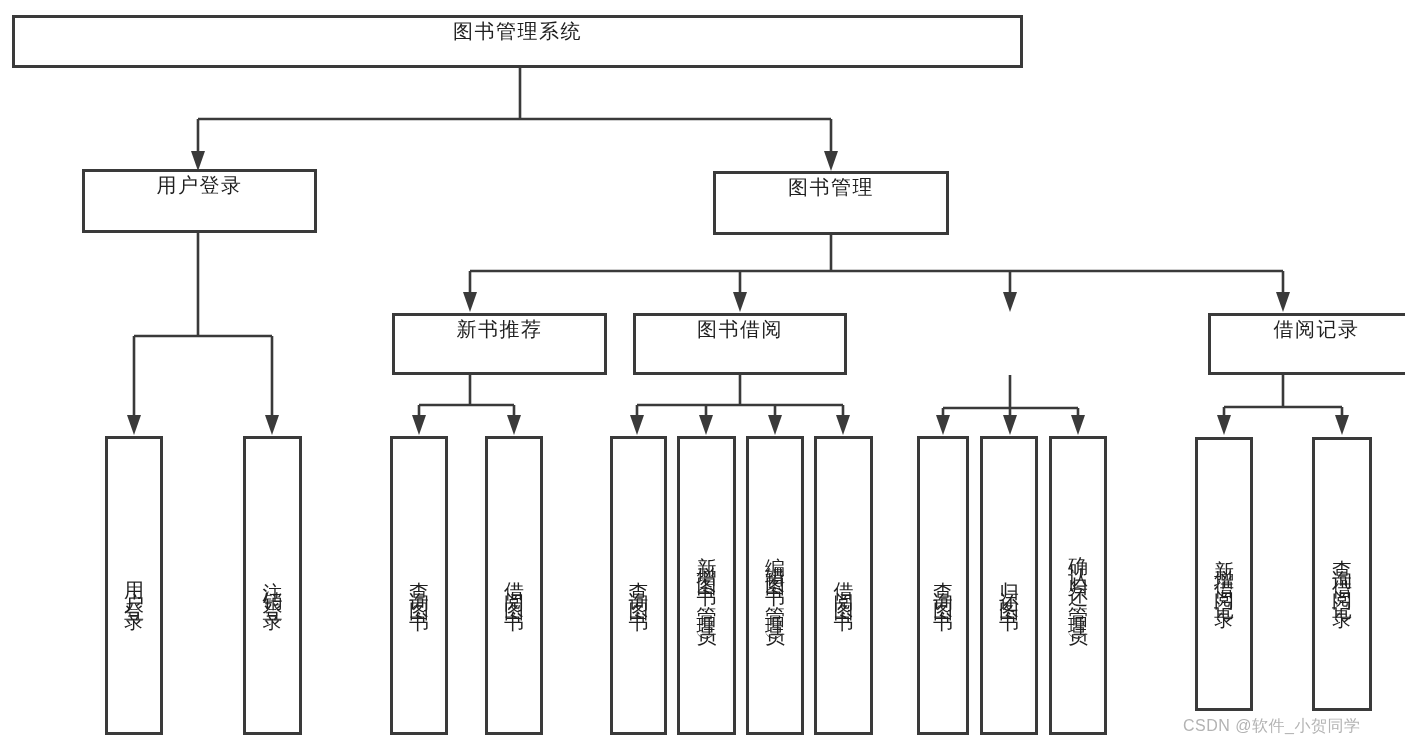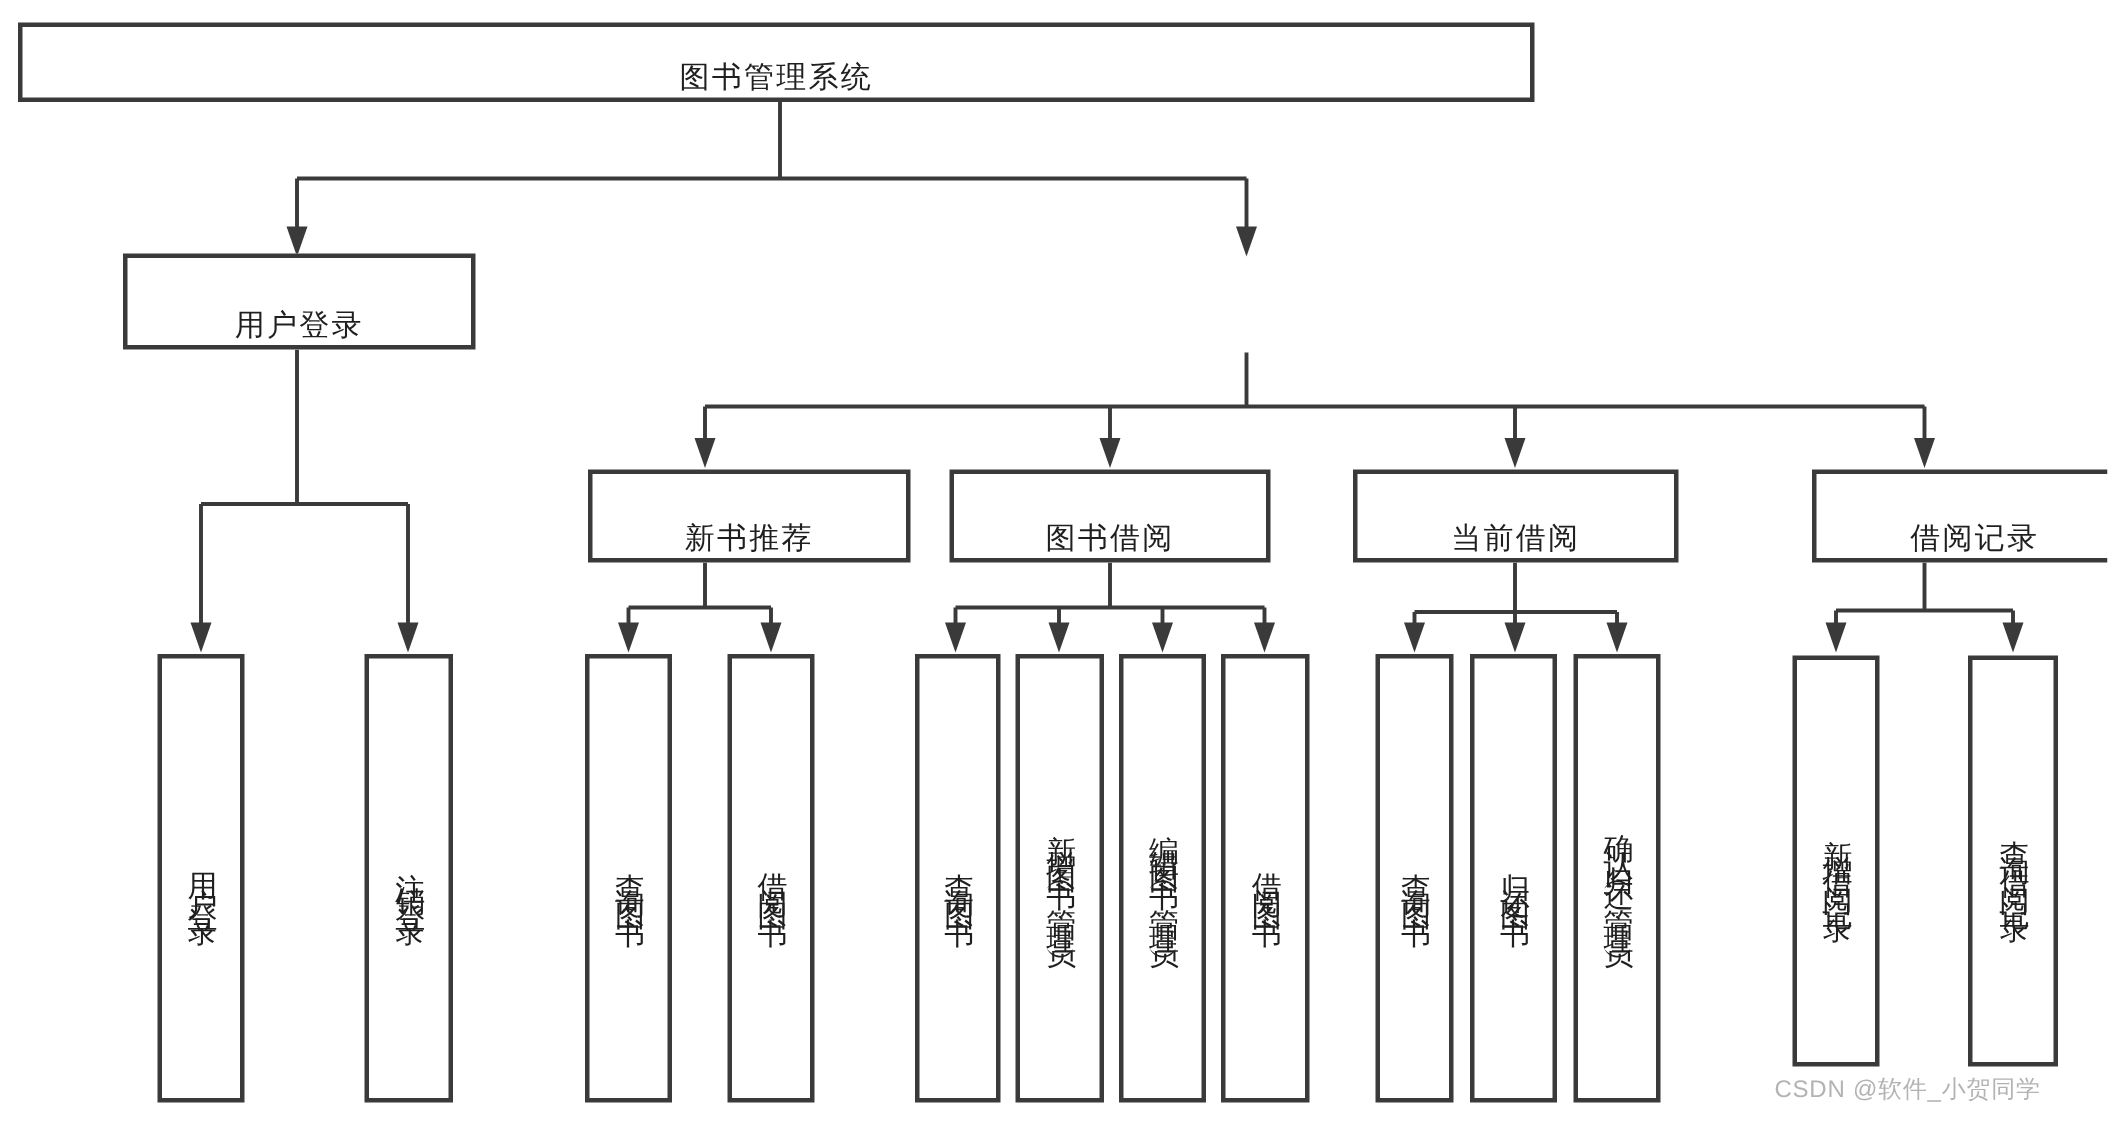--- a/index.html
+++ b/index.html
@@ -31,21 +31,21 @@
   .connectors polygon {
     fill: #3a3a3a;
     stroke: none;
   }
   .hnode {
     position: absolute;
     box-sizing: border-box;
     border: 3px solid #3a3a3a;
     background: #ffffff;
     display: flex;
-    align-items: flex-end;
+    align-items: flex-start;
     justify-content: center;
   }
   .hnode span {
     font-size: 20px;
     letter-spacing: 1.5px;
     color: #1f1f1f;
     white-space: nowrap;
   }
   .leaf {
     position: absolute;
@@ -119,29 +119,29 @@
     </g>
   </svg>
 
   <div class="hnode" style="left:12px; top:15px; width:1011px; height:53px;">
     <span>图书管理系统</span>
   </div>
 
   <div class="hnode" style="left:82px; top:169px; width:235px; height:64px;">
     <span>用户登录</span>
   </div>
+  <div class="hnode" style="left:713px; top:171px; width:236px; height:64px;">
+    <span>图书管理</span>
+  </div>
 
   <div class="hnode" style="left:363px; top:313px; width:215px; height:62px;margin-left:29px;">
     <span>新书推荐</span>
   </div>
   <div class="hnode" style="left:633px; top:313px; width:214px; height:62px;">
     <span>图书借阅</span>
-  </div>
-  <div class="hnode" style="left:902px; top:313px; width:217px; height:62px;">
-    <span>当前借阅</span>
   </div>
   <div class="hnode" style="left:1175px; top:313px; width:217px; height:62px;margin-left:33px;">
     <span>借阅记录</span>
   </div>
 
   <div class="leaf" style="left:105px; top:436px; width:58px; height:299px;">
     <span>用户登录</span>
   </div>
   <div class="leaf" style="left:243px; top:436px; width:59px; height:299px;">
     <span>注销登录</span>

